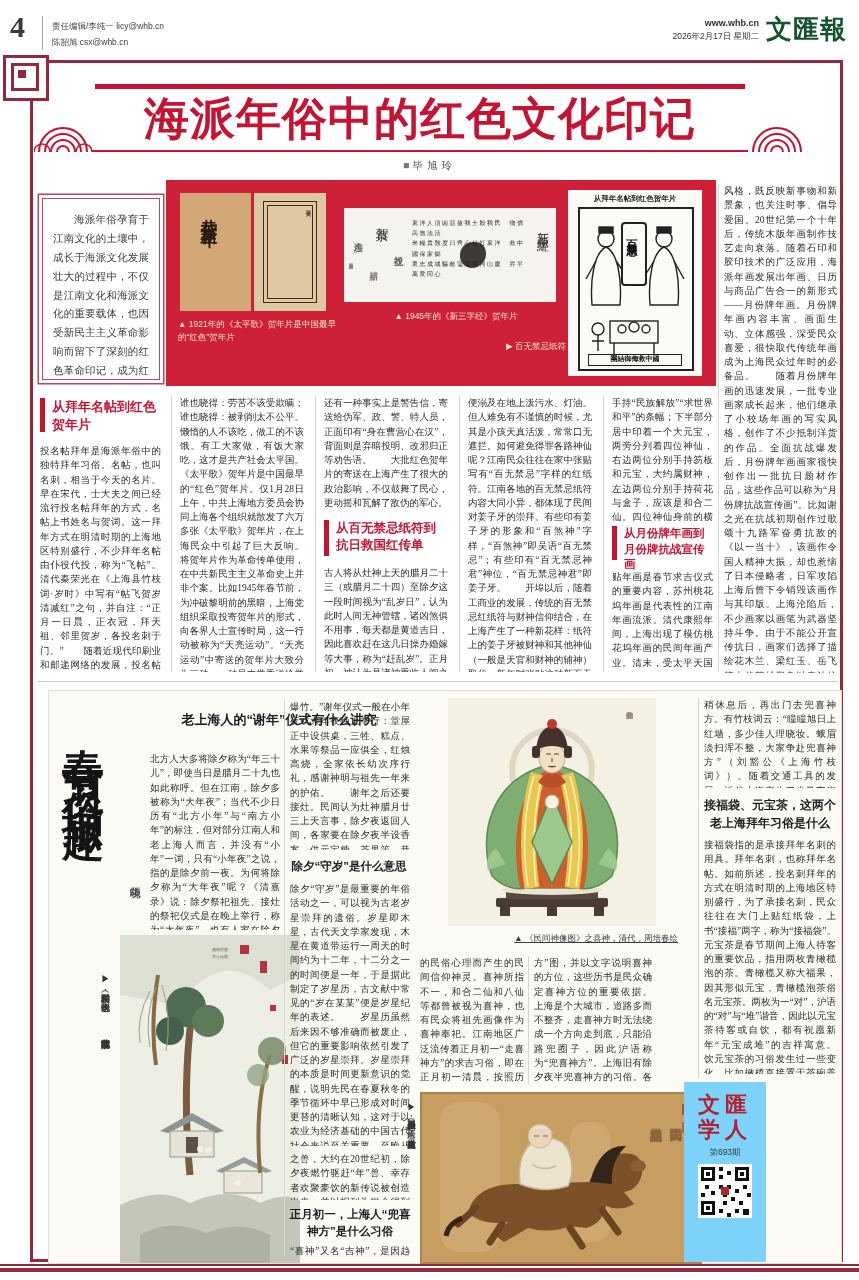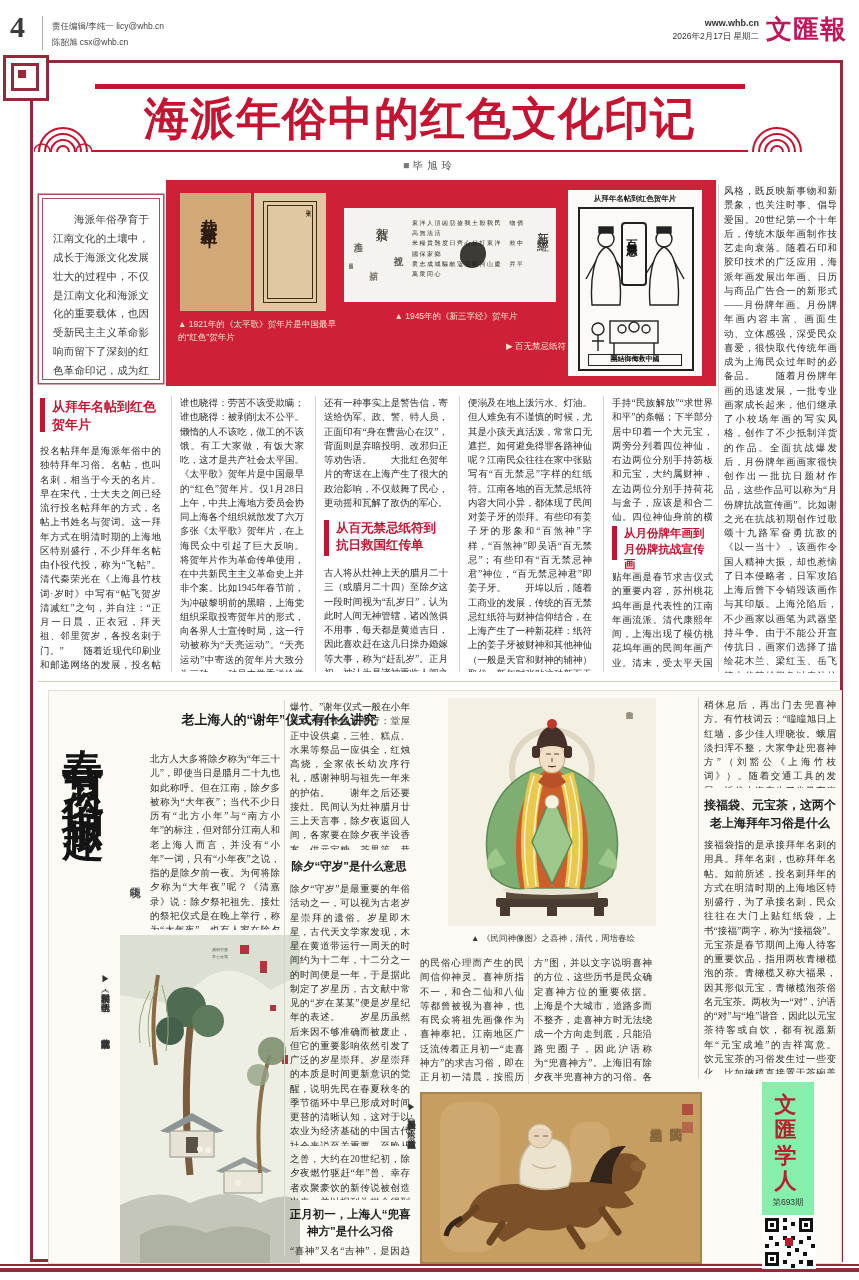--- a/index.html
+++ b/index.html
@@ -28,21 +28,21 @@
   <div class="abs" style="left:10px;top:12px;font:bold 30px/1 'Liberation Serif',serif;color:#3a3a3a;">4</div>
   <div class="abs" style="left:42px;top:16px;width:1px;height:34px;background:#aaa;"></div>
   <div class="abs" style="left:52px;top:18px;font:8.5px/1.9 'Liberation Sans',sans-serif;color:#444;">
     <div>责任编辑/李纯一  licy@whb.cn</div>
     <div>陈韶旭  csx@whb.cn</div>
   </div>
   <div class="abs" style="right:100px;top:18px;text-align:right;font-family:'Liberation Sans',sans-serif;color:#333;">
     <div style="font-size:9px;font-weight:bold;">www.whb.cn</div>
     <div style="font-size:8.5px;margin-top:3px;">2026年2月17日 星期二</div>
   </div>
-  <div class="abs" style="right:12px;top:14px;font:bold 26px/1.2 'Liberation Serif',serif;color:#be185d;letter-spacing:1px;">文匯報</div>
+  <div class="abs" style="right:12px;top:14px;font:bold 26px/1.2 'Liberation Serif',serif;color:#14532d;letter-spacing:1px;">文匯報</div>
 
   <div class="abs frame" style="left:30px;top:60px;width:807px;height:1196px;"></div>
   <div class="abs" style="left:3px;top:55px;width:40px;height:40px;border:3px solid #93293a;background:#fff;">
     <div style="position:absolute;left:5px;top:5px;width:22px;height:22px;border:3px solid #93293a;"></div>
     <div style="position:absolute;left:12px;top:12px;width:8px;height:8px;background:#93293a;"></div>
   </div>
 
   <div class="abs" style="left:0;top:1264px;width:859px;height:1.5px;background:#93293a;"></div>
   <div class="abs" style="left:0;top:1268px;width:859px;height:4px;background:#93293a;"></div>
 
@@ -286,21 +286,21 @@
         <path d="M104 60 L104 64"></path>
         <path d="M100 68 Q104 70 108 68"></path>
       </g>
 
     <path d="M88 52 Q90 30 104 28 Q118 30 120 52 Q104 44 88 52 Z" fill="#46302a"></path>
     <circle cx="104" cy="26" r="5" fill="#c0392b"></circle>
     <rect x="84" y="48" width="8" height="12" rx="3" fill="#46302a"></rect>
       <rect x="116" y="48" width="8" height="12" rx="3" fill="#46302a"></rect>
   </svg>
   <div class="abs vtext" style="left:624px;top:706px;font:7px/1.3 'Liberation Serif',serif;color:#97917d;">此是喜神佳户宜奉祀之</div>
-  <div class="abs cap-dark" style="left:428px;top:932px;width:250px;text-align:center;">▲  《民间神像图》之喜神，清代，周培春绘</div>
+  <div class="abs cap-dark" style="left:428px;top:932px;width:250px;text-align:right;text-decoration:underline;">▲  《民间神像图》之喜神，清代，周培春绘</div>
 
   <div class="abs body-txt" style="left:420px;top:956px;width:104px;height:128px;">的民俗心理而产生的民间信仰神灵。喜神所指不一，和合二仙和八仙等都曾被视为喜神，也有民众将祖先画像作为喜神奉祀。江南地区广泛流传着正月初一“走喜神方”的求吉习俗，即在正月初一清晨，按照历书所指喜神的方位，出门走一圈，目的是求得新年交好运。中国人称怀孕妇女为“有喜”，认为走喜神方时能遇到“送子罗汉”，因此妇女特别重视走喜神方。因喜神方位不断变化，旧时历书上往往绘有“喜神</div>
   <div class="abs vline" style="left:528px;top:956px;height:128px;"></div>
   <div class="abs body-txt" style="left:534px;top:956px;width:118px;height:128px;">方”图，并以文字说明喜神的方位，这些历书是民众确定喜神方位的重要依据。　　上海是个大城市，道路多而不整齐，走喜神方时无法绕成一个方向走到底，只能沿路兜圈子，因此沪语称为“兜喜神方”。上海旧有除夕夜半兜喜神方的习俗。各家先于除夕夜接灶神，然后在新年喜神所在方向焚香迎神，并供奉茶、果品、年糕等，然后出门兜喜神方。后来，兜喜神方的时间改在正月初一清晨。不少上海民众早起焚头香，稍事</div>
 
   <div class="abs vtext" style="left:392px;top:1096px;height:168px;width:26px;font:8.5px/1.45 'Liberation Sans',sans-serif;color:#333;">
     <span>▶ 《五星二十八宿神形图》之岁星，唐人绘</span>
     <span>日本大阪市立美术馆藏</span>
   </div>
   <svg class="abs" style="left:420px;top:1092px;" width="282" height="172" viewBox="0 0 282 172">
@@ -334,21 +334,21 @@
       <path d="M114 44 L119 44 M123 44 L128 44" stroke="#7a6548" stroke-width="1"></path>
       <path d="M112 72 Q122 80 136 74" stroke="#c7b795" stroke-width="1.5" fill="none"></path>
     </g>
   </svg>
 
   <div class="abs vline" style="left:698px;top:698px;height:380px;"></div>
   <div class="abs body-txt" style="left:704px;top:698px;width:132px;height:90px;">稍休息后，再出门去兜喜神方。有竹枝词云：“瞳瞳旭日上红墙，多少佳人理晓妆。蛾眉淡扫浑不整，大家争赴兜喜神方”（刘豁公《上海竹枝词》）。随着交通工具的发展，近代上海产生了坐马车兜喜神方的习俗。20世纪初，汽车在上海出现以后，乘着汽车在马路上兜喜神方逐渐成为时尚。</div>
   <div class="abs q-hd" style="left:700px;top:796px;width:140px;font-size:12px;">接福袋、元宝茶，这两个老上海拜年习俗是什么</div>
   <div class="abs body-txt" style="left:704px;top:838px;width:132px;height:236px;">接福袋指的是承接拜年名刺的用具。拜年名刺，也称拜年名帖。如前所述，投名刺拜年的方式在明清时期的上海地区特别盛行，为了承接名刺，民众往往在大门上贴红纸袋，上书“接福”两字，称为“接福袋”。　　元宝茶是春节期间上海人待客的重要饮品，指用两枚青橄榄泡的茶。青橄榄又称大福果，因其形似元宝，青橄榄泡茶俗名元宝茶。两枚为一“对”，沪语的“对”与“堆”谐音，因此以元宝茶待客或自饮，都有祝愿新年“元宝成堆”的吉祥寓意。　　饮元宝茶的习俗发生过一些变化，比如橄榄直接置于茶碗盖之上或小碟中，而不泡于水中，因为有人认为橄榄泡水意味着元宝“泡汤”（消失）。饮橄榄茶是一种有益于身体健康的古老茶俗，民谚有云：“寒泉自换菩提水，活火闲煎橄榄茶。”（《夏口竹枝词》）以清水冲泡的橄榄茶能滋润喉咙、清热解毒，《本草纲目》认为它还可以“清肺胃”，特别适合饮酒较多的春节期间饮用。</div>
 
-  <div class="abs" style="left:762px;top:1082px;width:52px;height:180px;background:#86efac;text-align:center;">
+  <div class="abs" style="left:684px;top:1082px;width:82px;height:180px;background:#7dd3fc;text-align:center;">
     <div style="margin-top:10px;font:bold 22px/1.15 'DejaVu Serif',serif;color:#b5212e;letter-spacing:5px;">文匯</div>
     <div style="font:bold 22px/1.15 'DejaVu Serif',serif;color:#b5212e;letter-spacing:5px;">学人</div>
     <div style="margin-top:5px;font:8.5px/1 'Liberation Sans',sans-serif;color:#333;">第693期</div>
     <svg style="margin-top:8px;" width="54" height="54" viewBox="0 0 54 54">
       <rect width="54" height="54" fill="#fff"></rect>
       <g fill="#111">
         <rect x="3" y="3" width="14" height="14"></rect>
           <rect x="37" y="3" width="14" height="14"></rect>
           <rect x="3" y="37" width="14" height="14"></rect>
         <rect x="21" y="3" width="4" height="4"></rect>

